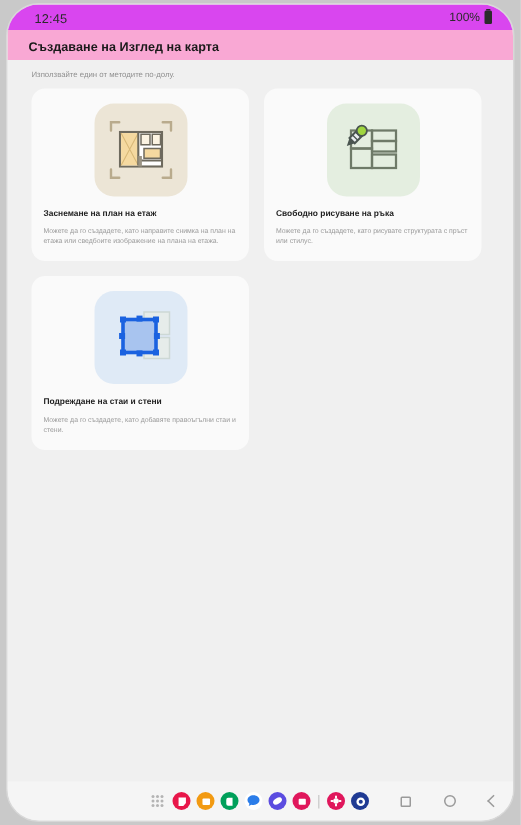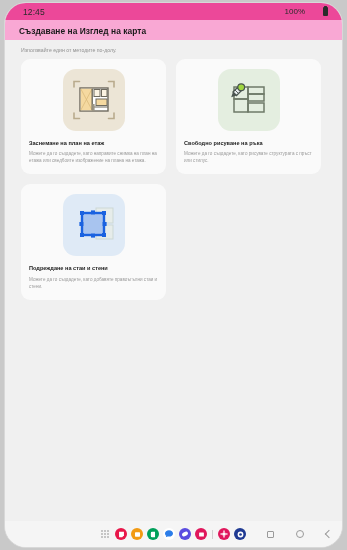--- a/index.html
+++ b/index.html
@@ -20,28 +20,28 @@
     display: flex;
     flex-direction: column;
   }
   
   #statusbar {
     height: 17px;
     flex: 0 0 17px;
     display: flex;
     align-items: center;
     padding: 0 14px 0 18px;
-    background: #ec4899;
+    background: #d946ef;
     font-size: 8px;
     color: #2b2b2b;
   }
   #statusbar .clock { font-size: 8.5px; letter-spacing: .1px; }
   #statusbar .spacer { flex: 1; }
   #statusbar .right {
-    display: flex; align-items: center; gap: 18px;
+    display: flex; align-items: center; gap: 3px;
   }
   .batt-pct { font-size: 8px; }
   .batt-icon {
     width: 5px; height: 9px;
     border-radius: 1px;
     background: #2b2b2b;
     position: relative;
   }
   .batt-icon:after {
     content: ""; position: absolute;

